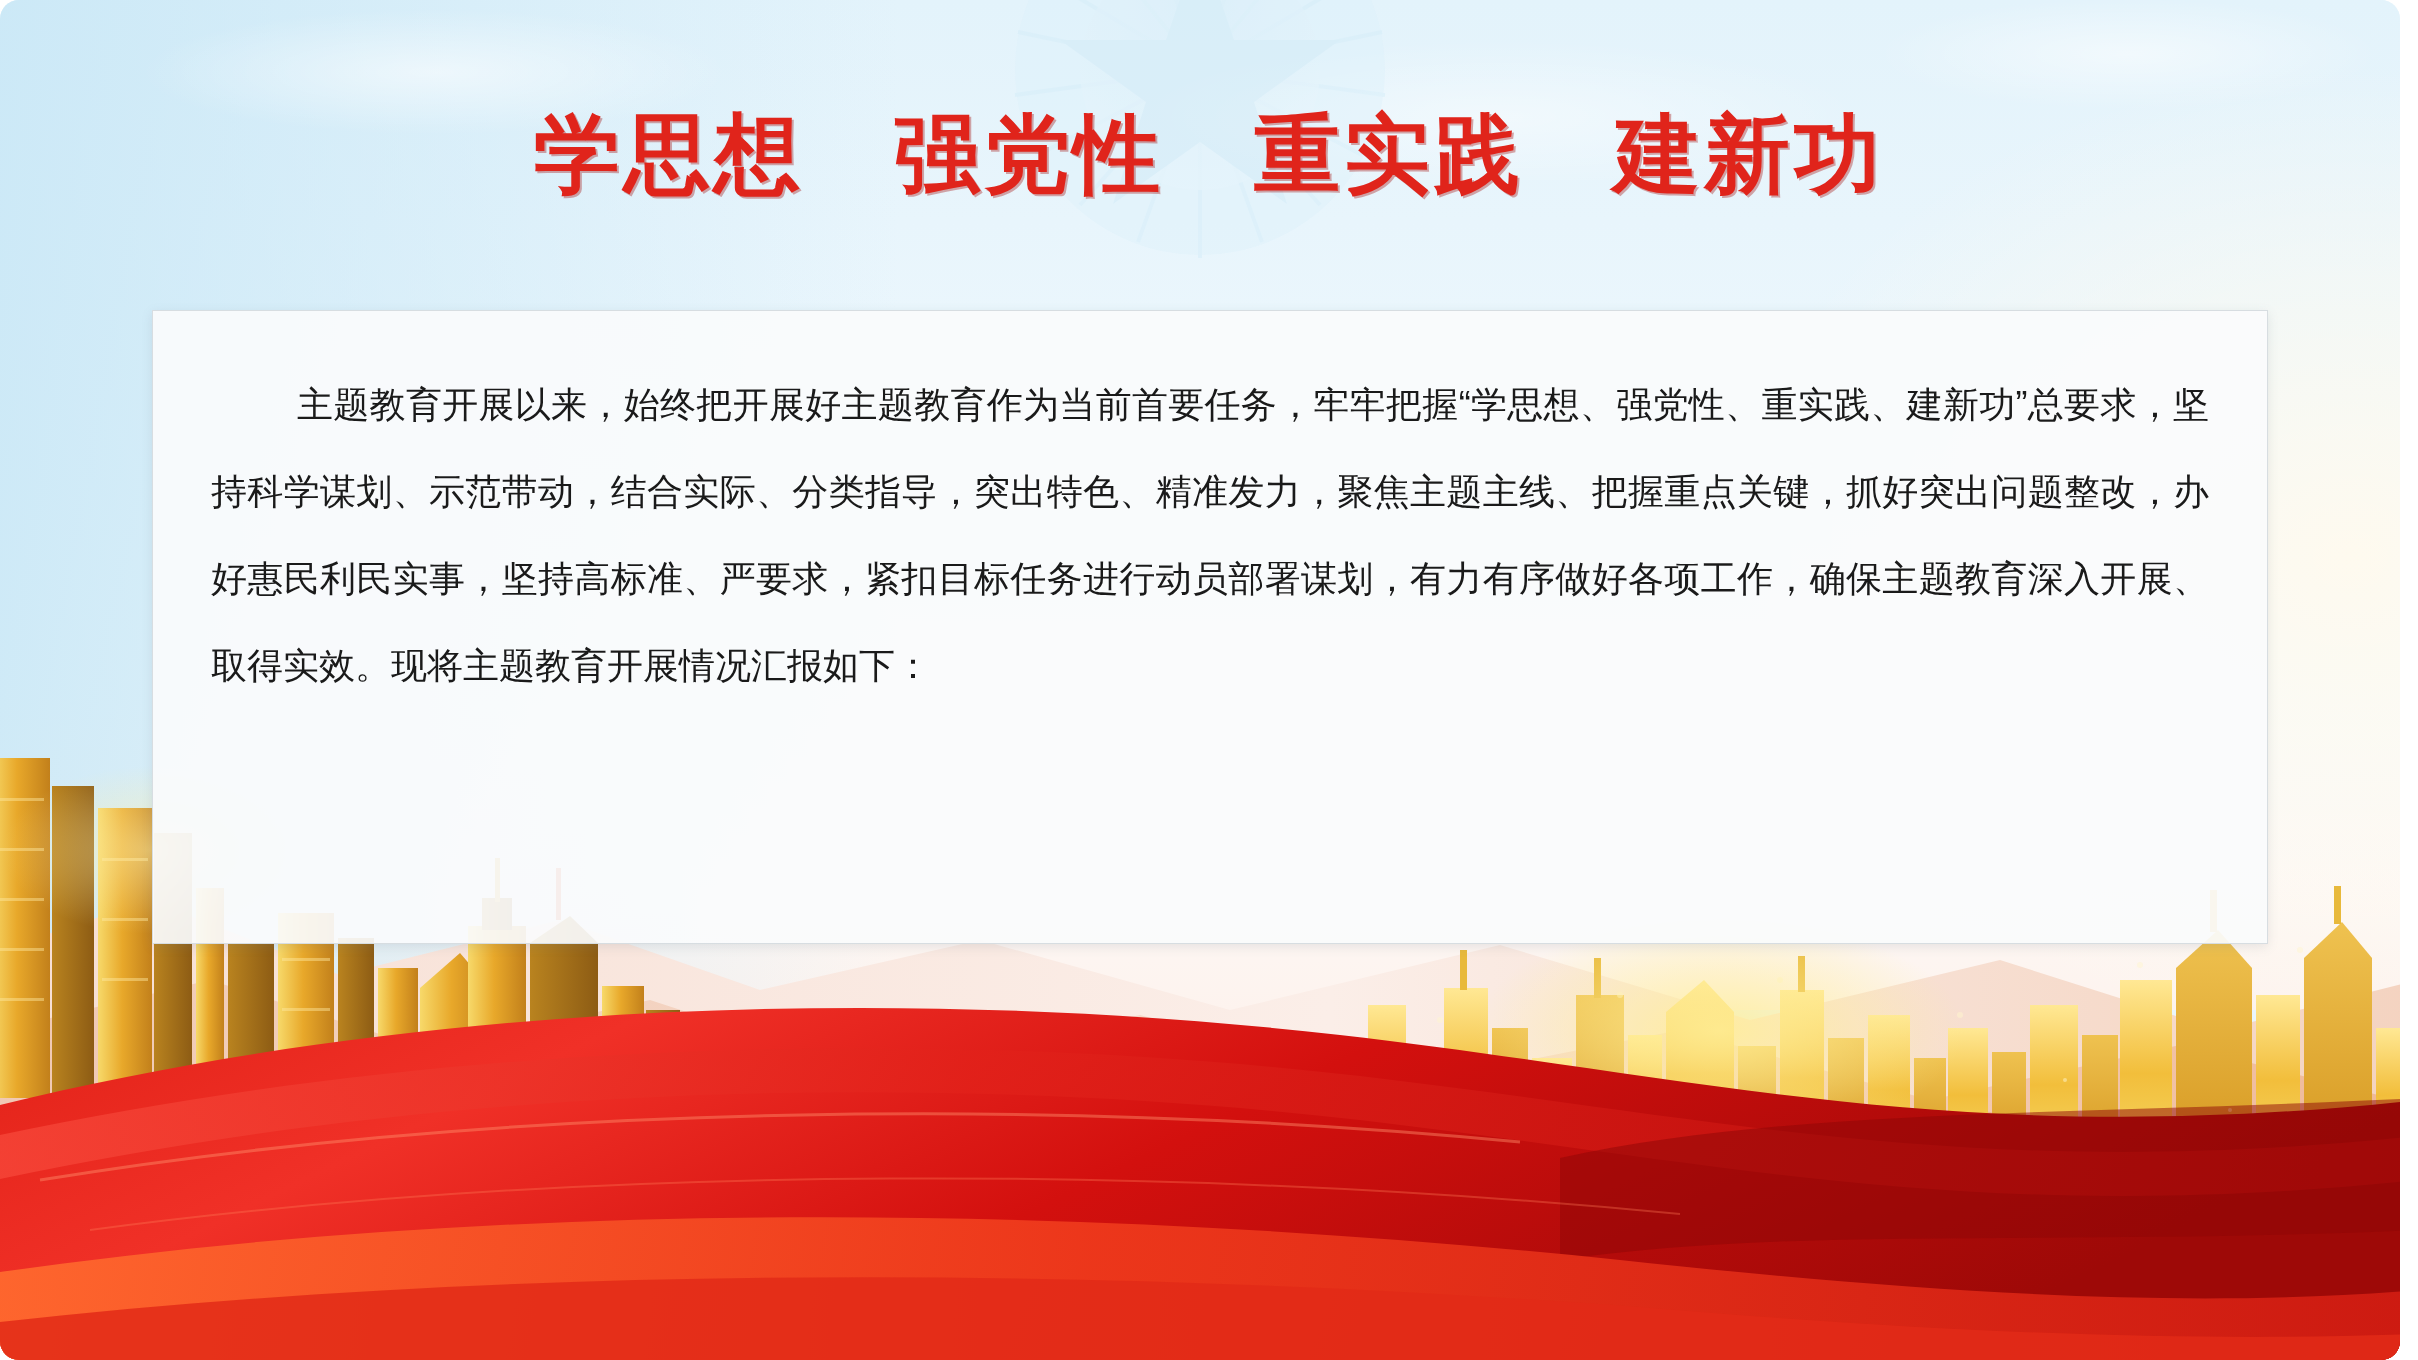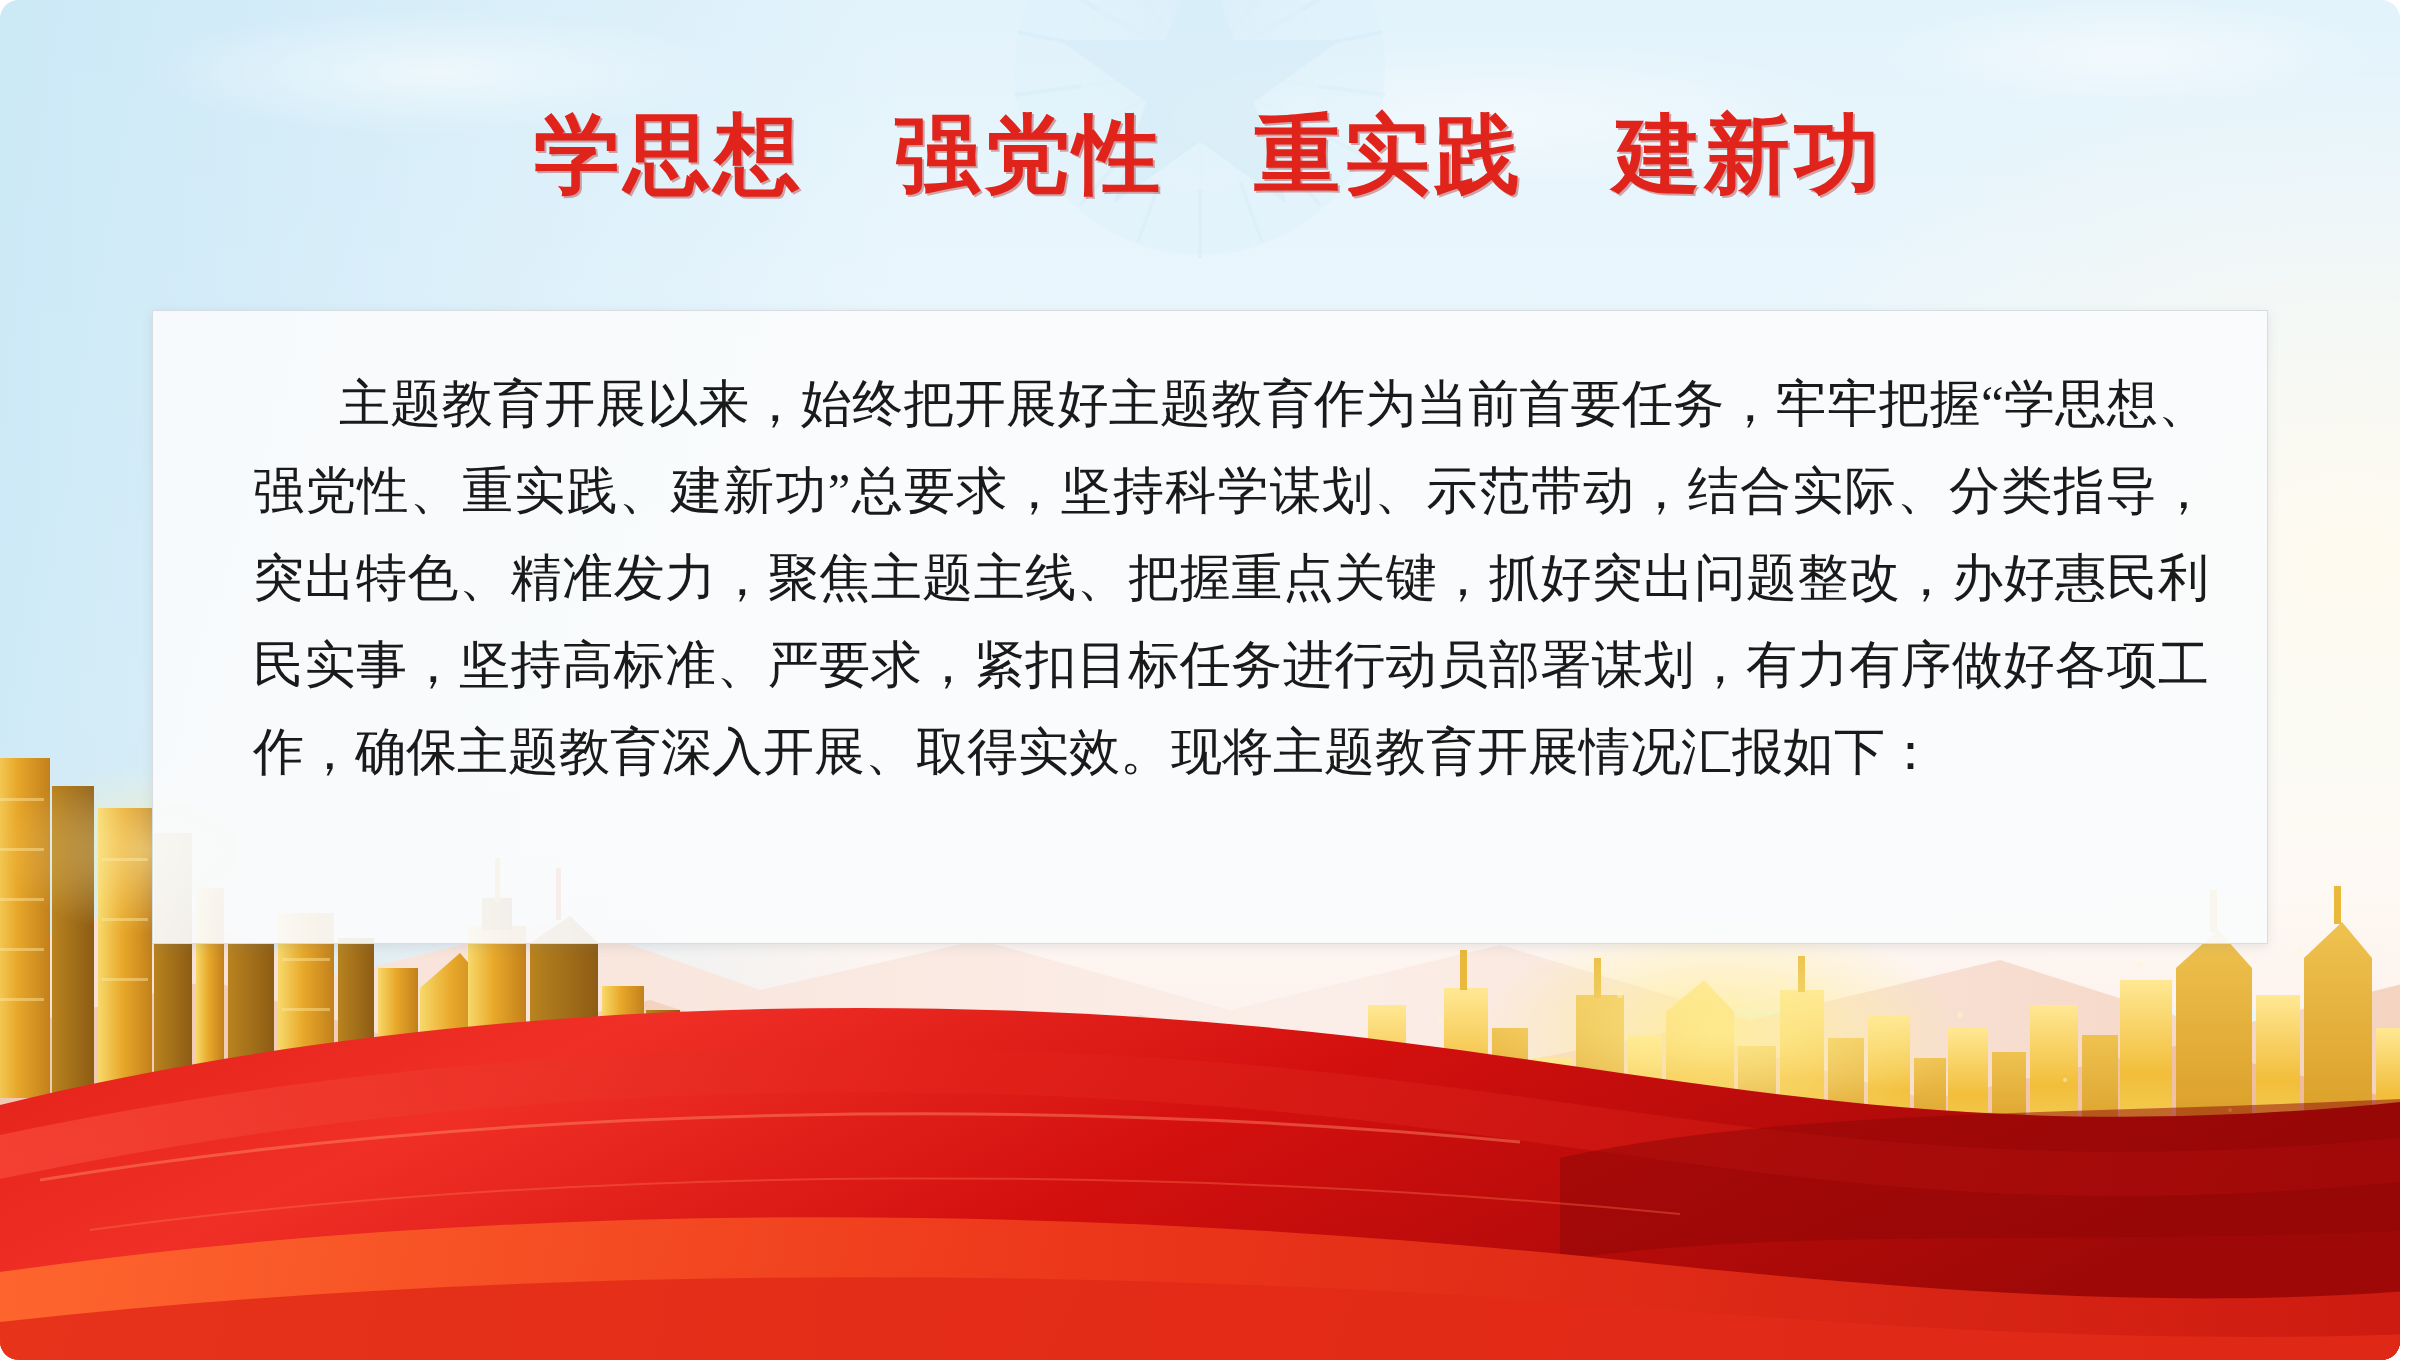--- a/index.html
+++ b/index.html
@@ -110,30 +110,29 @@
     left: 152px; top: 310px;
     width: 2116px; height: 634px;
     background: rgba(250,251,252,.93);
     border: 1px solid #d7dde1;
     box-shadow: 0 3px 10px rgba(120,130,140,.16);
   }
   .card-inner {
     padding: 50px 58px 0 58px;
   }
   .para {
-    font-family: Liberation Serif, serif;
-    font-size: 51px;
+    font-family: Liberation Sans, sans-serif;
+    font-size: 36px;
     line-height: 87px;
     color: #1a1a1a;
     text-align: justify;
     text-align-last: left;
     text-justify: inter-character;
     text-indent: 86px;
     letter-spacing: 0px;
-    margin-left: 42px;
   }
 </style>
 </head>
 <body>
 
 <div id="poster">
 
   <div class="sky"></div>
   <div class="sky-left-tint"></div>
   <div class="sky-right-glow"></div>

